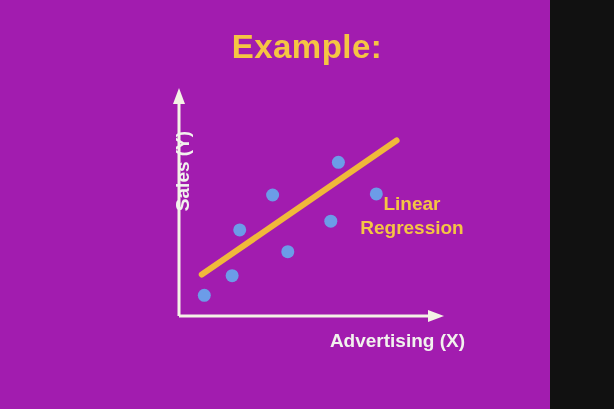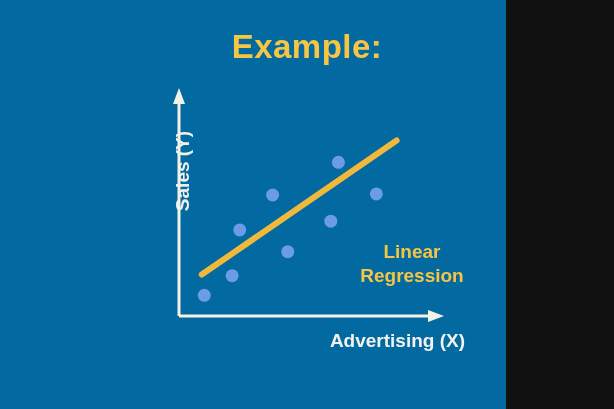--- a/index.html
+++ b/index.html
@@ -5,23 +5,23 @@
   html, body {
     margin: 0;
     padding: 0;
     background: #111111;
   }
   body {
     font-family: "Liberation Sans", sans-serif;
   }
   #screen {
     position: relative;
-    width: 506px;
+    width: 550px;
     height: 409px;
-    background: #0369a1;
+    background: #a21caf;
     overflow: hidden;
   }
   #title {
     position: absolute;
     left: 0;
     top: 28px;
     width: 614px;
     text-align: center;
     font-size: 33px;
     font-weight: bold;
@@ -61,21 +61,20 @@
     position: absolute;
     left: 352px;
     top: 192px;
     width: 120px;
     color: #f5c543;
     font-size: 19px;
     font-weight: bold;
     line-height: 1.28;
     text-align: center;
     user-select: none;
-    margin-top: 48px;
   }
 </style>
 </head>
 <body>
 
 <div id="screen">
 
   <div id="title">Example:</div>
 
   <svg id="figure" viewBox="0 0 614 409">

